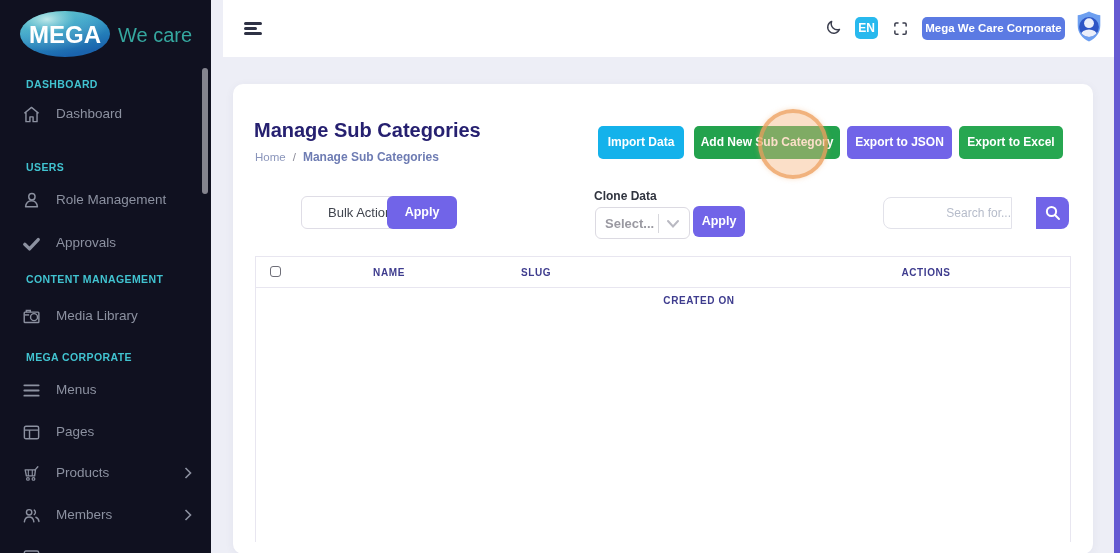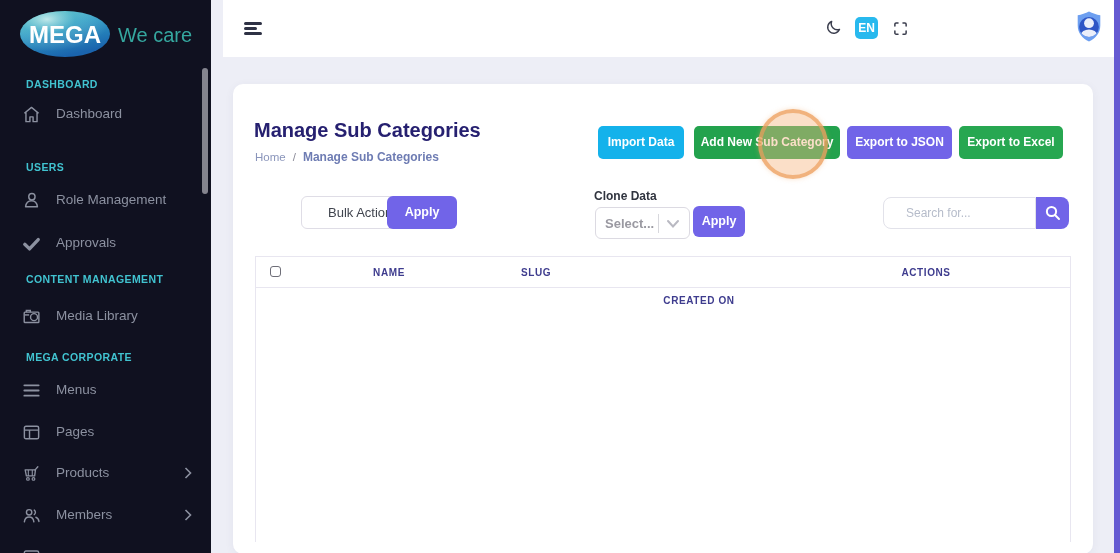--- a/index.html
+++ b/index.html
@@ -38,21 +38,21 @@
   #halo { position:absolute; left:525px; top:25px; width:70px; height:70px; border-radius:50%;
           background:rgba(246,182,130,0.44); border:4px solid rgba(236,158,90,0.68); z-index:4; box-shadow:0 0 5px rgba(238,164,96,0.35); }
 
   #bulk-sel { position:absolute; left:21px; top:112px; width:133px; height:33px; background:#fff; border:1px solid #dfdde6; border-radius:6px 0 0 6px; font-size:13px; color:#41454f; line-height:31px; padding-left:26px;margin-left:47px; }
   #apply1 { position:absolute; left:154px; top:112px; width:70px; height:33px; background:#7164e8; border-radius:6px; color:#fff; font-weight:bold; font-size:12.5px; text-align:center; line-height:33px; }
   .lbl { position:absolute; left:361px; top:105px; font-size:12px; font-weight:bold; color:#30343f; }
   #clone-sel { position:absolute; left:362px; top:123px; width:95px; height:32px; background:#fff; border:1px solid #dcdae2; border-radius:6px; }
   #clone-sel .txt { position:absolute; left:9px; top:8px; font-size:13px; font-weight:bold; color:#9a99a1; }
   #clone-sel .div { position:absolute; left:62px; top:6px; width:1px; height:19px; background:#d8d8dd; }
   #apply2 { position:absolute; left:460px; top:122px; width:52px; height:31px; background:#7164e8; border-radius:6px; color:#fff; font-weight:bold; font-size:12.5px; text-align:center; line-height:31px; }
-  #search-in { position:absolute; left:650px; top:113px; width:153px; height:32px; background:#fff; border:1px solid #e2e2ea; border-radius:8px 0 0 8px; font-size:12px; color:#b6bcca; line-height:30px; padding-left:22px; }
+  #search-in { position:absolute; left:650px; top:113px; width:129px; height:32px; background:#fff; border:1px solid #e2e2ea; border-radius:8px 0 0 8px; font-size:12px; color:#b6bcca; line-height:30px; padding-left:22px;text-align:right; }
   #search-btn { position:absolute; left:803px; top:113px; width:33px; height:32px; background:#7164e8; border-radius:0 8px 8px 0; }
 
   #tablewrap { position:absolute; left:22px; top:172px; width:816px; height:286px; border:1px solid #e8e6f0; border-bottom:none; }
   #thead { position:absolute; left:0; top:0; width:100%; height:31px; border-bottom:1px solid #e8e6f0; }
   .th { position:absolute; top:10px; font-size:10px; font-weight:bold; letter-spacing:0.6px; color:#3e3c8e; transform:translateX(-50%); }
   #cb { position:absolute; left:14px; top:9px; width:11px; height:11px; border:1.2px solid #6e6e78; border-radius:3px; background:#fff; }
 
   #pg-scroll { position:absolute; left:1114px; top:0; width:6px; height:553px; background:#655ad2; z-index:9; }
 </style>
 </head>
@@ -104,20 +104,21 @@
   </div>
 
   <svg style="position:absolute;left:602px;top:19px" width="17" height="17" viewBox="0 0 24 24">
     <path d="M20.5 14.6A8.6 8.6 0 0 1 9.4 3.5a8.6 8.6 0 1 0 11.1 11.1z" fill="none" stroke="#3a3d4d" stroke-width="2" stroke-linejoin="round"></path>
   </svg>
   <div id="en-badge">EN</div>
 
   <svg style="position:absolute;left:669px;top:21px" width="17" height="15" viewBox="0 0 24 24">
     <path d="M3 8V5a2 2 0 0 1 2-2h3 M16 3h3a2 2 0 0 1 2 2v3 M21 16v3a2 2 0 0 1-2 2h-3 M8 21H5a2 2 0 0 1-2-2v-3" fill="none" stroke="#3a3d4d" stroke-width="2.4" stroke-linecap="round"></path>
   </svg>
+  <div id="corp-btn">Mega We Care Corporate</div>
 
   <svg style="position:absolute;left:853px;top:11px" width="26" height="31" viewBox="0 0 26 31">
     <defs>
         <clipPath id="avclip">
           <circle cx="13" cy="16" r="9.9"></circle>
         </clipPath>
       </defs>
     <path d="M13 0.5 C16.5 2.2 20.5 3.6 24.3 4.3 V14.5 C24.3 21.8 19.8 27.3 13 30.5 C6.2 27.3 1.7 21.8 1.7 14.5 V4.3 C5.5 3.6 9.5 2.2 13 0.5 Z" fill="#6d9ff0"></path>
     <circle cx="13" cy="16" r="9.9" fill="#2e55c5"></circle>
     <circle cx="13" cy="12.2" r="4.9" fill="#ebeffa"></circle>

